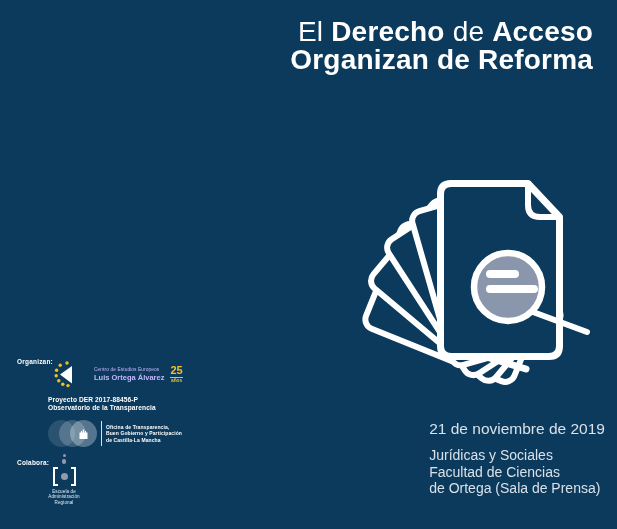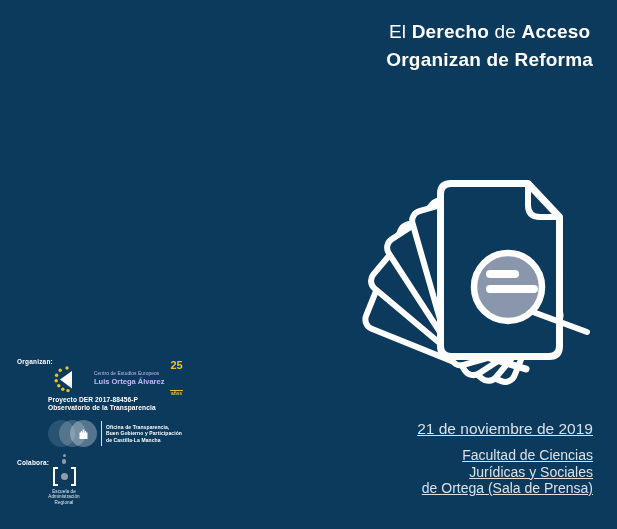--- a/index.html
+++ b/index.html
@@ -10,47 +10,45 @@
     background: #0b3a5c;
     overflow: hidden;
     font-family: "Liberation Sans", "DejaVu Sans", sans-serif;
   }
 
   
   .title {
     position: absolute;
     top: 18px;
     right: 24px;
-    text-align: center;
+    text-align: right;
     color: #ffffff;
-    font-size: 19px;
+    font-size: 28px;
     line-height: 28px;
     letter-spacing: .2px;
     white-space: nowrap;
   }
   .title .lt { font-weight: 400; }
   .title .bd { font-weight: 700; }
 
   
   .doc-icon {
     position: absolute;
     left: 330px;
     top: 158px;
     width: 287px;
     height: 252px;
   }
 
   
   .event-info {
     position: absolute;
-    right: 24px;
+    right: 12px;
     top: 420px;
-    text-align: right;
     color: #d9e1e9;
-    text-decoration: underline;
   }
   .event-date { font-size: 15.5px; line-height: 18px; margin-bottom: 9px; }
   .event-venue { font-size: 14px; line-height: 16.5px; }
 
   
   .side-label {
     position: absolute;
     left: 17px;
     color: #ffffff;
     font-size: 6.5px;
@@ -66,21 +64,21 @@
     top: 360px;
     display: flex;
     align-items: center;
   }
   .cee-text { margin-left: 20px; color: #c4b5fd; }
   .cee-line1 { font-size: 4.8px; letter-spacing: .1px; line-height: 6px; }
   .cee-line2 { font-size: 7.5px; font-weight: 700; line-height: 9px; }
   .cee-anniv { margin-left: 6px; text-align: center; color: #f2c121; }
   .cee-anniv-num {
     font-size: 11px; font-weight: 700; line-height: 11px;
-    border-bottom: 1px solid #f2c121; padding-bottom: 19px;
+    border-bottom: 1px solid #f2c121; padding-bottom: 1px;
   }
   .cee-anniv-word { font-size: 4.8px; font-weight: 700; line-height: 6px; }
 
   .project-block {
     position: absolute;
     left: 48px;
     top: 396px;
     color: #ffffff;
     font-size: 6.6px;
     font-weight: 700;
@@ -148,22 +146,22 @@
 
     <line x1="203" y1="154" x2="257" y2="174" stroke="#ffffff" stroke-width="6" stroke-linecap="round"></line>
     <circle cx="178" cy="129" r="34" fill="#8a96ab" stroke="#ffffff" stroke-width="6.5"></circle>
     <rect x="156" y="112" width="33" height="8" rx="4" fill="#ffffff"></rect>
     <rect x="156" y="127" width="52" height="8" rx="4" fill="#ffffff"></rect>
   </svg>
 
   <div class="event-info">
     <div class="event-date">21 de noviembre de 2019</div>
     <div class="event-venue">
+      <div>Jurídicas y Sociales</div>
       <div>Facultad de Ciencias</div>
-      <div>Jurídicas y Sociales</div>
       <div>de Ortega (Sala de Prensa)</div>
     </div>
   </div>
 
   <div class="side-label label-organizers">Organizan:</div>
 
   <div class="cee-logo">
     <svg width="26" height="28" viewBox="0 0 26 28" aria-hidden="true">
       <g fill="#f2c121">
         <circle cx="19" cy="3" r="1.7"></circle>

